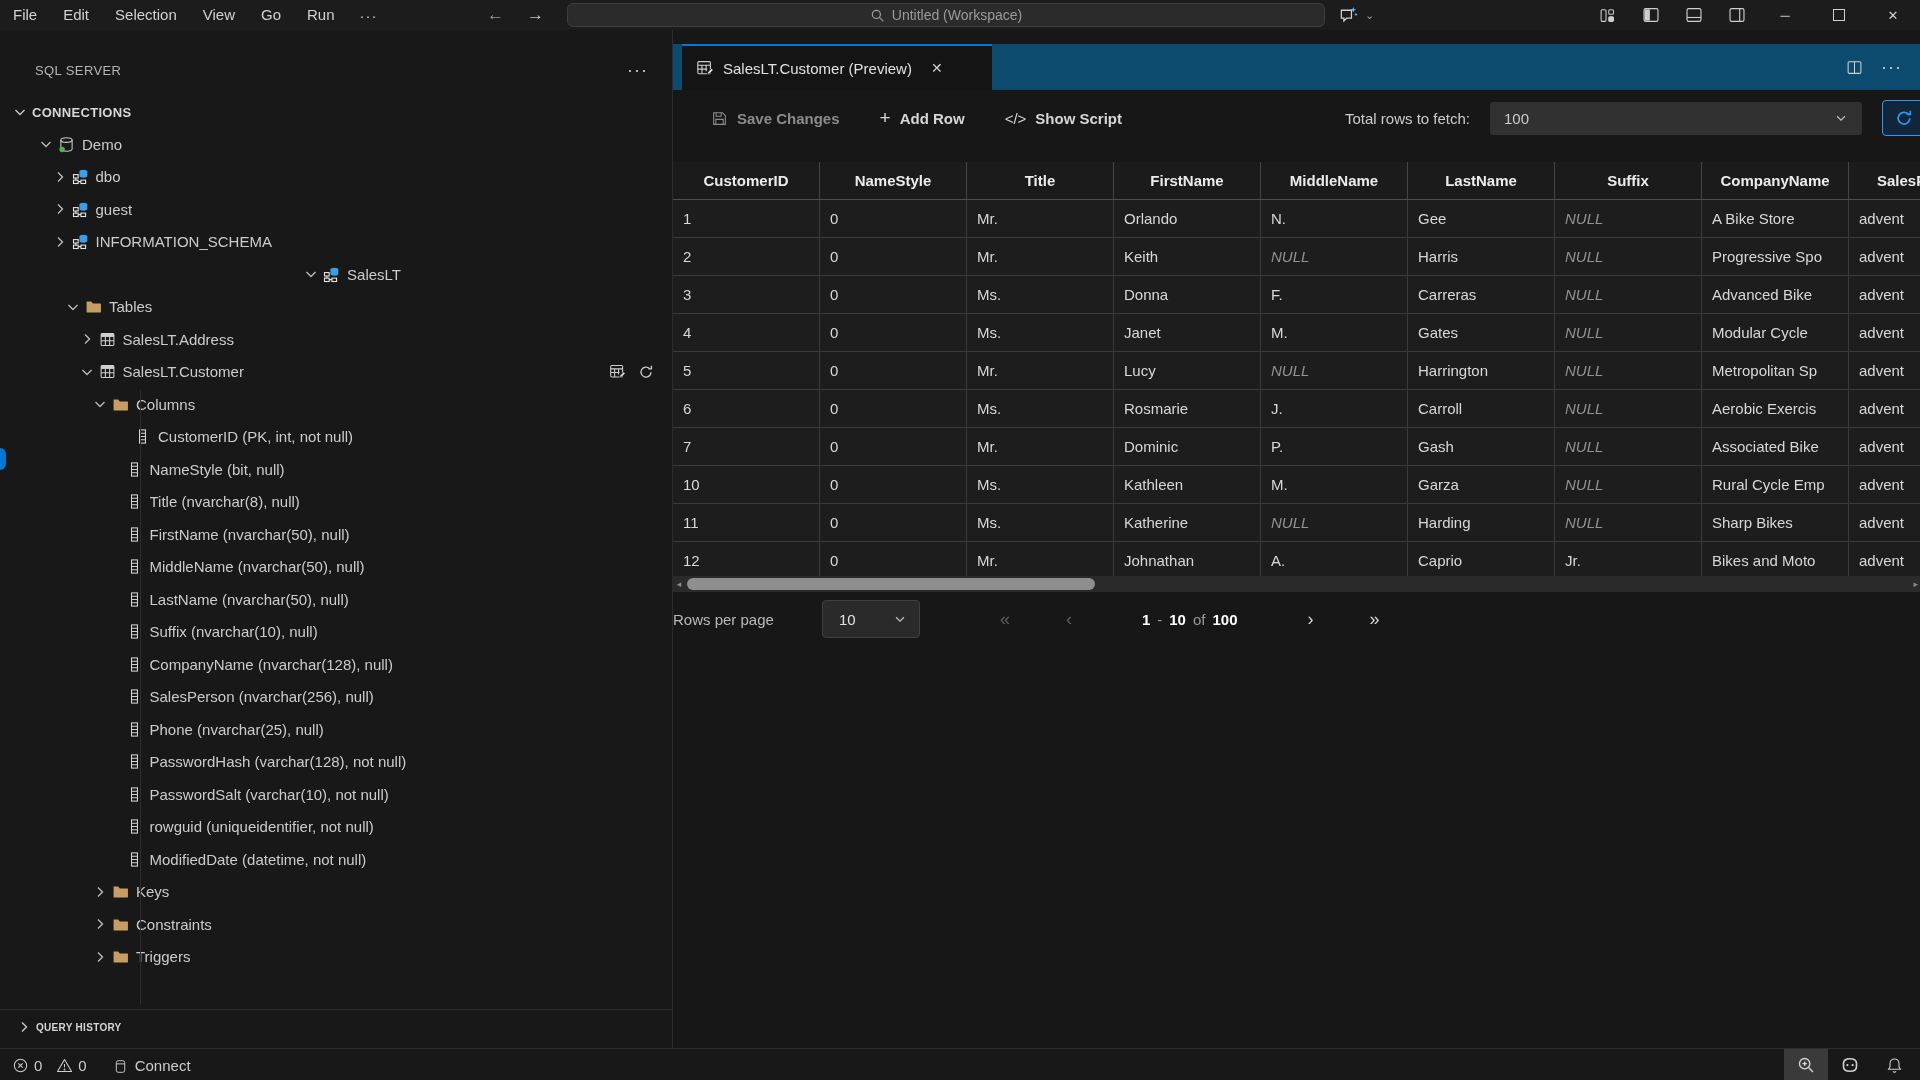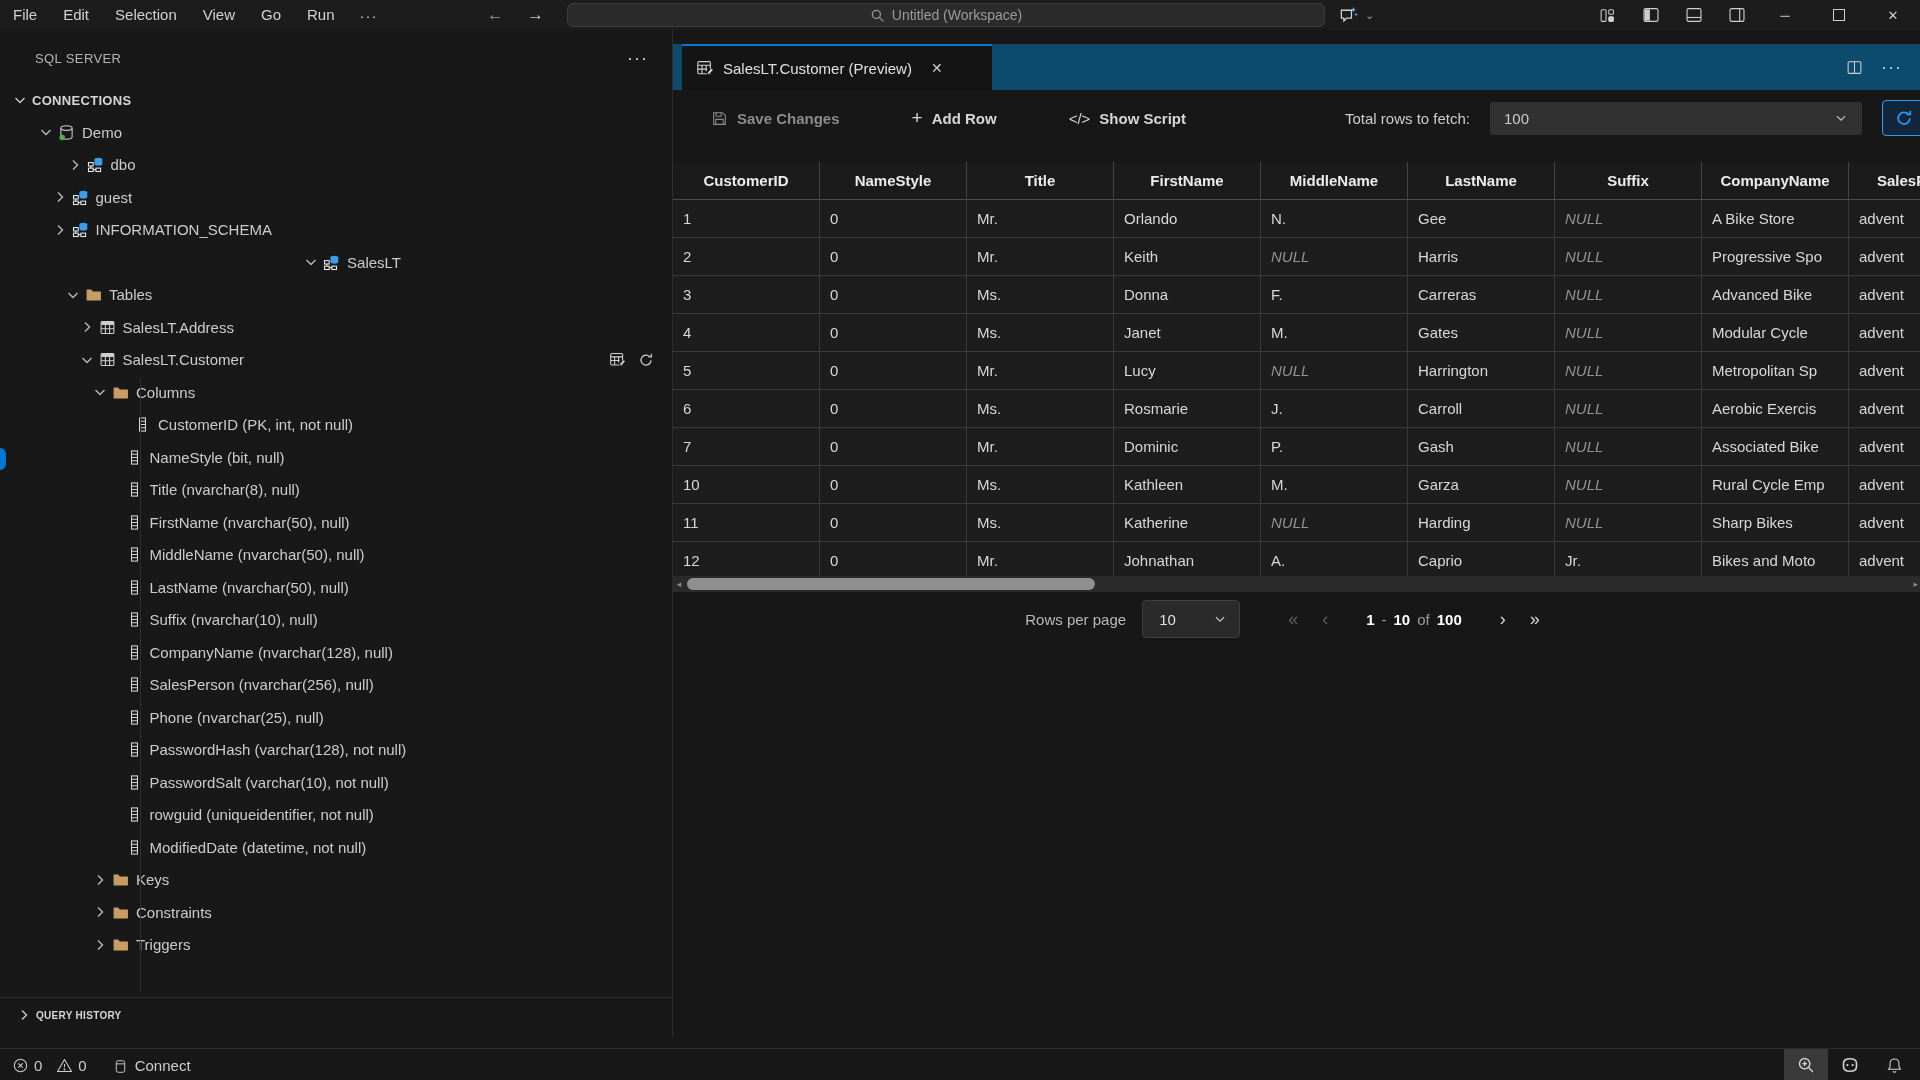--- a/index.html
+++ b/index.html
@@ -17,21 +17,21 @@
     border:1px solid #3d3d3d;border-radius:6px;display:flex;align-items:center;justify-content:center;
     gap:7px;color:#9b9b9b;font-size:14px;}
   #copilot-chat{position:absolute;left:1338px;top:2px;height:26px;display:flex;align-items:center;gap:6px;}
   .chev-small{color:#9b9b9b;font-size:11px;}
   #win-controls{position:absolute;right:0;top:0;height:30px;display:flex;align-items:center;}
   .layout-btn{width:43px;height:30px;display:flex;align-items:center;justify-content:center;}
   .win-btn{width:54px;height:30px;display:flex;align-items:center;justify-content:center;color:#cfcfcf;font-size:13px;}
   .max-glyph{width:10px;height:10px;border:1px solid #cfcfcf;}
 
   
-  #sidebar{position:absolute;left:0;top:18px;width:672px;height:1018px;background:#181818;
+  #sidebar{position:absolute;left:0;top:30px;width:672px;height:1018px;background:#181818;
     border-right:1px solid #2c2c2c;overflow:hidden;}
   #sidebar-title-row{position:absolute;left:0;top:24px;width:672px;height:32px;display:flex;align-items:center;}
   #sidebar-title{margin-left:35px;font-size:13px;color:#b5b5b5;letter-spacing:.4px;}
   #sidebar-more{position:absolute;right:24px;top:0;height:32px;display:flex;align-items:center;
     font-size:18px;color:#cfcfcf;letter-spacing:1px;}
   #connections-header{position:absolute;left:0;top:66px;width:672px;height:32px;display:flex;align-items:center;}
   #connections-header .hdr-label{font-size:13px;font-weight:bold;color:#d6d6d6;letter-spacing:.3px;margin-left:2px;}
   #connections-tree{position:absolute;left:0;top:98px;width:672px;}
   .tree-row{height:32.5px;display:flex;align-items:center;position:relative;font-size:15px;color:#cccccc;white-space:nowrap;}
   .chev{width:20px;height:16px;display:flex;align-items:center;justify-content:center;flex:0 0 20px;}
@@ -52,21 +52,21 @@
   #active-tab{position:absolute;left:9px;top:0;width:310px;height:46px;background:#141414;
     border-top:2px solid #0078d4;display:flex;align-items:center;box-sizing:border-box;}
   #active-tab .tab-icon{margin:0 9px 0 14px;}
   #tab-title{font-size:15px;color:#e0e0e0;}
   #tab-close{margin-left:14px;color:#cfcfcf;font-size:14px;width:22px;height:22px;display:flex;
     align-items:center;justify-content:center;}
   #tab-actions{position:absolute;right:18px;top:0;height:46px;display:flex;align-items:center;gap:18px;}
   .tab-act-more{color:#cfcfcf;font-size:18px;letter-spacing:1px;}
 
   #toolbar{position:absolute;left:0;top:60px;width:1247px;height:56px;display:flex;align-items:center;}
-  #toolbar-left{display:flex;align-items:center;margin-left:38px;gap:72px;}
+  #toolbar-left{display:flex;align-items:center;margin-left:38px;gap:40px;}
   .tb-btn{display:flex;align-items:center;gap:9px;font-size:15px;font-weight:bold;color:#d6d6d6;}
   .tb-btn.disabled{color:#8c8c8c;}
   .tb-glyph{font-size:15px;font-weight:bold;}
   #fetch-group{position:absolute;right:0;top:0;height:56px;display:flex;align-items:center;}
   #fetch-label{font-size:15px;color:#cccccc;margin-right:20px;}
   #fetch-select{width:372px;height:33px;background:#313131;border-radius:3px;display:flex;align-items:center;
     font-size:15px;color:#cccccc;margin-right:20px;}
   #fetch-select .val{margin-left:14px;flex:1;}
   #fetch-select .dd-chev{margin-right:14px;color:#c0c0c0;}
   #run-refresh{width:42px;height:34px;border:1px solid #2f9af3;border-radius:4px;background:#11263a;
@@ -86,21 +86,21 @@
   .g-cell.null-val{color:#929292;font-style:italic;}
 
   #hscrollbar{position:absolute;left:0;top:546px;width:1247px;height:16px;background:#2a2a2a;
     display:flex;align-items:center;}
   .sb-arrow{width:12px;color:#8a8a8a;font-size:9px;text-align:center;flex:0 0 12px;}
   #hthumb{position:absolute;left:14px;top:2px;width:408px;height:12px;background:#8f8f8f;border-radius:7px;}
   #hscroll-right{position:absolute;right:2px;top:3px;color:#8a8a8a;font-size:9px;}
 
   
   #pagination{position:absolute;left:0;top:568px;width:1231px;height:42px;display:flex;align-items:center;
-    justify-content:center;}
+    justify-content:flex-start;gap:32px;}
   #rpp-label{font-size:15px;color:#b9b9b9;margin-right:16px;}
   #rpp-select{width:96px;height:36px;background:#2a2a2a;border:1px solid #3f3f3f;border-radius:4px;
     display:flex;align-items:center;font-size:15px;color:#e0e0e0;margin-right:36px;}
   #rpp-select .val{margin-left:16px;flex:1;}
   #rpp-select .dd-chev{margin-right:12px;color:#c0c0c0;}
   .pg-btn{font-size:18px;padding:0 12px;color:#d6d6d6;}
   .pg-btn.disabled{color:#5f5f5f;}
   #pg-range{display:flex;align-items:center;gap:7px;font-size:15px;margin:0 26px;}
   .pg-num{color:#ffffff;font-weight:bold;}
   .pg-sep{color:#9a9a9a;}
@@ -208,21 +208,21 @@
         </span>
         <span class="ticon">
           <svg width="17" height="17" viewBox="0 0 16 16" fill="none">
             <ellipse cx="8" cy="3.8" rx="5.3" ry="2.2" stroke="#c8c8c8"></ellipse>
             <path d="M2.7 3.8v8.3c0 1.3 2.4 2.3 5.3 2.3 2.9 0 5.3-1 5.3-2.3V3.8" stroke="#c8c8c8"></path>
             <circle cx="3.9" cy="12.8" r="2.6" fill="#4db14d"></circle>
           </svg>
         </span>
         <span class="tlabel">Demo</span>
       </div>
-      <div class="tree-row" style="padding-left: 49.5px; margin-left: 15px;">
+      <div class="tree-row" style="padding-left: 49.5px;">
         <span class="chev">
           <svg width="16" height="16" viewBox="0 0 16 16" fill="none">
             <path d="M6 3.5l4.5 4.5L6 12.5" stroke="#b8b8b8" stroke-width="1.4"></path>
           </svg>
         </span>
         <span class="ticon">
           <svg width="17" height="17" viewBox="0 0 16 16" fill="none">
             <ellipse cx="10.7" cy="3.2" rx="3.7" ry="1.6" fill="#3b9eea"></ellipse>
             <path d="M7 3.2v4.4c0 .9 1.7 1.6 3.7 1.6s3.7-.7 3.7-1.6V3.2z" fill="#3b9eea"></path>
             <path d="M3.6 9.4v3.4h5" stroke="#e8e8e8"></path>

